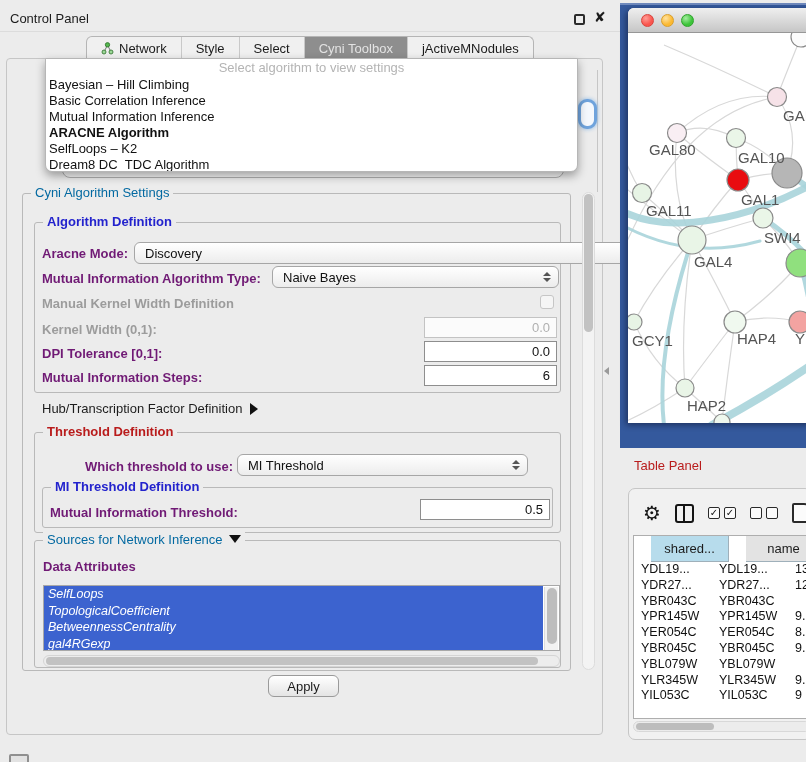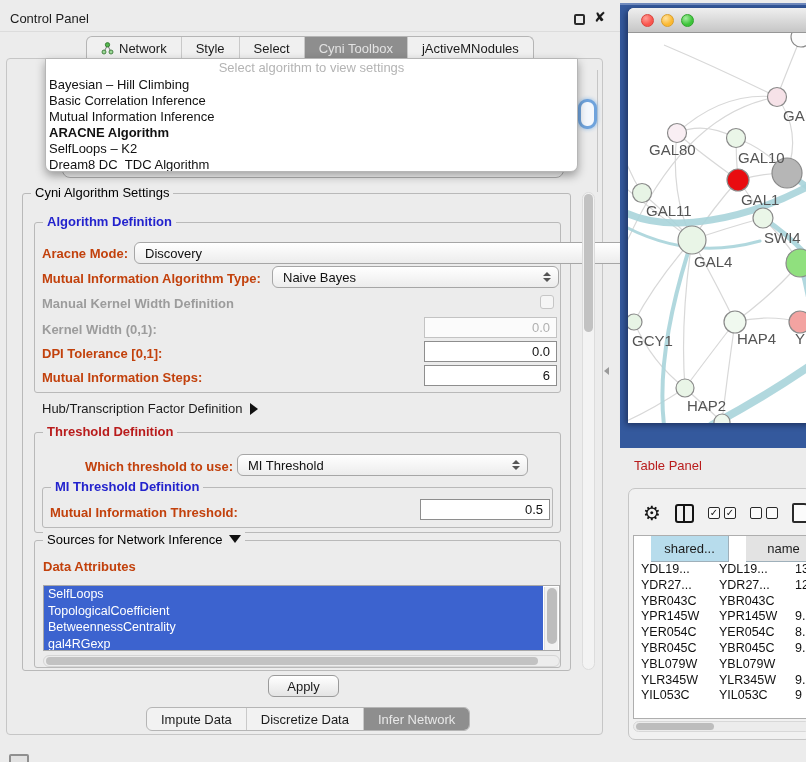--- a/index.html
+++ b/index.html
@@ -30,43 +30,43 @@
   .groupline-frag{position:absolute;left:597px;top:70px;width:1px;height:122px;background:#c6c6c6;z-index:3;}
   
   .popup{position:absolute;left:45px;top:58px;width:533px;height:114px;background:#ffffff;
          border:1px solid #b6b6b6;border-radius:0 0 7px 7px;box-shadow:0 4px 10px rgba(0,0,0,0.35);
          z-index:10;overflow:hidden;}
   .popup-placeholder{height:18px;line-height:18px;text-align:center;color:#b4b4b4;font-size:13px;}
   .popup-item{height:16px;line-height:16px;padding-left:3px;font-size:13px;color:#111;}
   .popup-item.bold{font-weight:bold;}
   
   .fs{position:absolute;border:1px solid #b9b9b9;border-radius:3px;}
-  .fs>.legend{position:absolute;top:-9px;left:8px;background:#ececec;padding:0 4px;font-size:13px;color:#000000;}
+  .fs>.legend{position:absolute;top:-9px;left:8px;background:#ececec;padding:0 4px;font-size:13px;color:#0369a1;}
   .legend.blue{color:#2323cd;font-weight:bold;}
   .legend.green{color:#b91c1c;font-weight:bold;}
-  .lbl{position:absolute;font-size:13px;font-weight:bold;color:#c2410c;white-space:nowrap;}
+  .lbl{position:absolute;font-size:13px;font-weight:bold;color:#701a75;white-space:nowrap;}
   .lbl.dis{color:#9c9c9c;}
   .combo{position:absolute;height:22px;border:1px solid #a6a6a6;border-radius:6px;
          background:linear-gradient(#ffffff,#ececec);display:flex;align-items:center;font-size:13px;}
   .combo .val{margin-left:10px;color:#111;}
   .combo .spin{margin-left:auto;margin-right:7px;display:flex;flex-direction:column;gap:2px;}
   .combo .spin i{display:block;width:0;height:0;border-left:4px solid transparent;border-right:4px solid transparent;}
   .combo .spin i.up{border-bottom:4px solid #555;}
   .combo .spin i.dn{border-top:4px solid #555;}
   .tinput{position:absolute;height:21px;border:1px solid #8e8e8e;background:#fff;font-size:13px;
           display:flex;align-items:center;justify-content:flex-end;padding-right:6px;color:#111;}
   .tinput.dis{border-color:#c3c3c3;background:#fbfbfb;color:#b0b0b0;}
   .checkbox{position:absolute;width:14px;height:14px;border:1px solid #c6c6c6;border-radius:3px;background:#f5f5f5;}
   .hub-row{position:absolute;font-size:13px;color:#1d1d1d;}
   .tri-right{display:inline-block;width:0;height:0;border-top:6px solid transparent;border-bottom:6px solid transparent;
              border-left:8px solid #111;vertical-align:-2px;margin-left:8px;}
   .tri-down{display:inline-block;width:0;height:0;border-left:6px solid transparent;border-right:6px solid transparent;
             border-top:8px solid #111;vertical-align:1px;margin-left:6px;}
   
-  .attr-list{position:absolute;left:8px;top:44px;width:517px;height:66px;border:1px solid #a8a8a8;background:#fff;overflow:hidden;}
+  .attr-list{position:absolute;left:8px;top:44px;width:517px;height:66px;border:1px solid #a8a8a8;background:#fff;overflow:hidden;font-style:italic;}
   .attr-item{height:16.5px;line-height:16.5px;padding-left:4px;font-size:12.5px;color:#111;width:calc(100% - 16px);}
   .attr-item.sel{background:#3c63cf;color:#fff;}
   .attr-vsb{position:absolute;right:1px;top:1px;width:14px;height:64px;background:#f2f2f2;border-left:1px solid #ddd;}
   .attr-vsb .thumb{margin:1px auto;width:10px;height:56px;background:#bdbdbd;border-radius:5px;}
   .attr-hsb{position:absolute;left:8px;top:114px;width:517px;height:12px;background:#ededed;border:1px solid #d5d5d5;border-radius:6px;}
   .attr-hsb .thumb{margin:1px 2px;width:492px;height:8px;background:#c2c2c2;border-radius:4px;}
   
   .set-sb{position:absolute;left:582px;top:192px;width:13px;height:478px;background:#f3f3f3;
           border:1px solid #dcdcdc;border-radius:7px;}
   .set-sb .thumb{position:absolute;left:1px;top:1px;width:9px;height:138px;background:#c2c2c2;border-radius:5px;}
@@ -239,25 +239,20 @@
     <div class="attr-hsb">
         <div class="thumb"></div>
       </div>
   </div>
 
   <div class="set-sb">
       <div class="thumb"></div>
     </div>
 
   <div class="apply-btn">Apply</div>
-  <div class="btabs" id="btabs">
-      <div class="btab">Impute Data</div>
-      <div class="btab">Discretize Data</div>
-      <div class="btab active">Infer Network</div>
-    </div>
   <div class="corner-box"></div>
   <div class="split-arrow"></div>
 
   <div class="net-bg"></div>
   <div class="net-window">
     <div class="net-titlebar">
       <div class="tl red"></div>
       <div class="tl yellow"></div>
       <div class="tl green"></div>
     </div>

